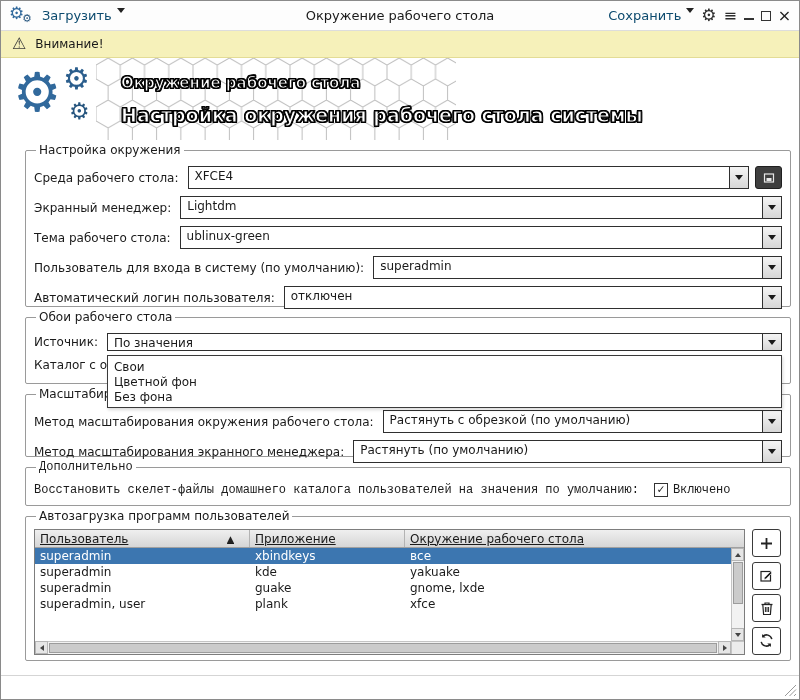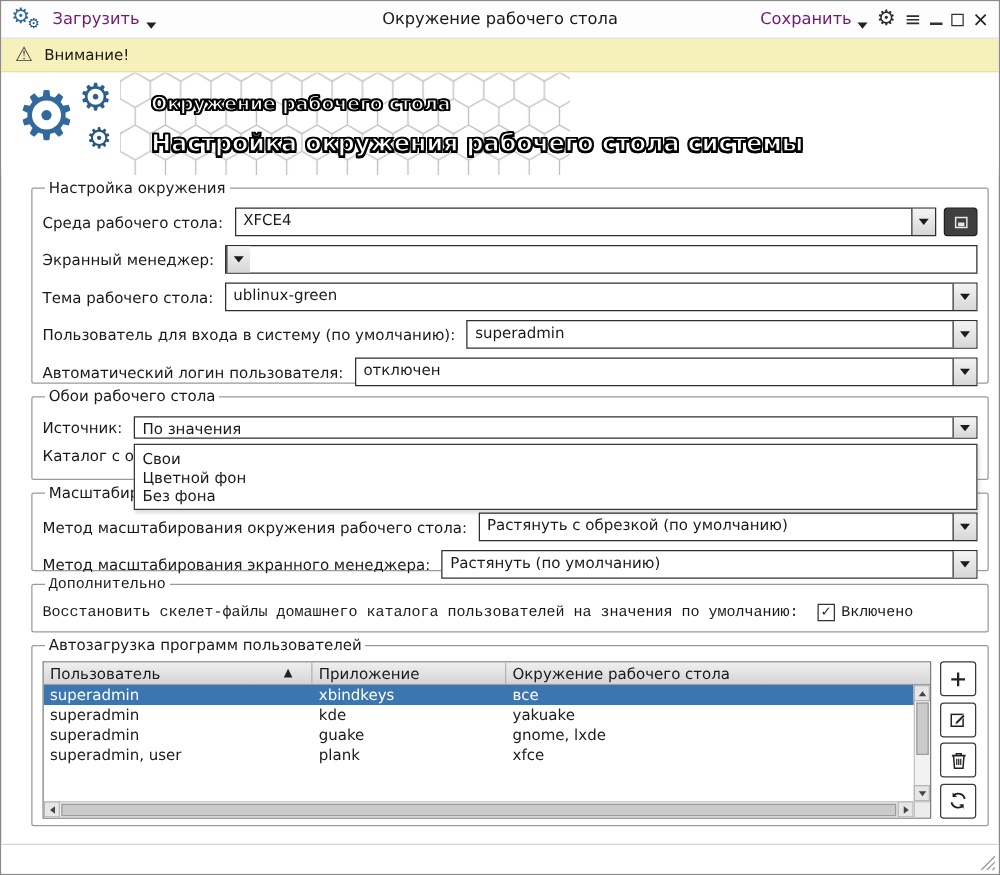--- a/index.html
+++ b/index.html
@@ -9,21 +9,21 @@
     font-family:"DejaVu Sans","Liberation Sans",sans-serif; font-size:12px; color:#1a1a1a;
     display:flex; flex-direction:column; position:relative; overflow:hidden;
   }
   
   .titlebar { flex:0 0 30px; position:relative; display:flex; align-items:center;
     padding:0 8px; background:#fdfdfd; border-bottom:1px solid #ddd; }
   .tb-left { display:flex; align-items:center; gap:7px; z-index:2; }
   .tb-title { position:absolute; left:0; right:0; text-align:center; font-size:13px; }
   .tb-right { margin-left:auto; display:flex; align-items:center; gap:7px; z-index:2; }
   .flat-btn { border:none; background:transparent; font:inherit; font-size:13px;
-    display:flex; align-items:flex-end; gap:5px; color:#701a75; cursor:pointer; }
+    display:flex; align-items:flex-start; gap:5px; color:#0c4a6e; cursor:pointer; }
   .caret { width:0; height:0; border-left:4px solid transparent; border-right:4px solid transparent;
     border-top:5px solid #222; display:inline-block; }
   .app-icon { position:relative; width:26px; height:24px; color:#31699c; }
   .app-icon .g1 { position:absolute; left:0; top:1px; font-size:17px; line-height:1; }
   .app-icon .g2 { position:absolute; left:13px; top:9px; font-size:11px; line-height:1; color:#27567f; }
   .tb-gear { font-size:17px; color:#2d2d2d; line-height:1; }
   .tb-menu { font-size:16px; color:#2d2d2d; line-height:1; }
   .wc { display:inline-flex; align-items:center; justify-content:center; width:13px; height:14px; }
   .wc.min { border-bottom:2px solid #333; height:9px; width:10px; }
   .wc.max { width:10px; height:10px; border:1.5px solid #333; }
@@ -74,21 +74,21 @@
   
   .checkbox { width:14px; height:14px; border:1px solid #333; background:#fff;
     display:inline-flex; align-items:center; justify-content:center; font-size:12px; line-height:1;
     margin:0 5px 0 6px; }
   
   .autostart-body { display:flex; margin-top:4px; }
   .table-wrap { flex:1; position:relative; height:126px; border:1px solid #7d7d7d; background:#fff; overflow:hidden; }
   .thead { display:grid; grid-template-columns:215px 155px 1fr; height:18px;
     background:linear-gradient(#efefef,#d6d6d6); border-bottom:1px solid #a0a0a0; }
   .th { display:flex; align-items:center; padding:0 5px; border-right:1px solid #b3b3b3;
-    white-space:nowrap; overflow:hidden; }
+    white-space:nowrap; overflow:hidden;text-decoration:underline; }
   .th:last-child { border-right:none; }
   .th .sort { margin-left:auto; font-size:9px; color:#222; padding-right:10px; }
   .trow { display:grid; grid-template-columns:215px 155px 1fr; height:16px; line-height:16px; }
   .trow.selected { background:#3c76b0; color:#fff; }
   .td { padding:0 5px; white-space:nowrap; overflow:hidden; }
   
   .vscroll { position:absolute; top:18px; right:0; bottom:13px; width:13px;
     background:#f2f2f2; border-left:1px solid #c4c4c4; }
   .hscroll { position:absolute; left:0; right:13px; bottom:0; height:13px;
     background:#f2f2f2; border-top:1px solid #c4c4c4; }
@@ -183,20 +183,21 @@
         <button class="dark-btn">
           <svg width="12" height="12" viewBox="0 0 12 12">
             <rect x="1.5" y="2" width="9" height="8" fill="none" stroke="#e8e8e8" stroke-width="1.2"></rect>
             <rect x="3.5" y="6" width="5" height="3" fill="#e8e8e8"></rect>
           </svg>
         </button>
       </div>
       <div class="row">
         <label>Экранный менеджер:</label>
         <div class="combo">
+          <span class="cval">Lightdm</span>
           <span class="cbtn">
               <span class="tri"></span>
             </span>
         </div>
       </div>
       <div class="row">
         <label>Тема рабочего стола:</label>
         <div class="combo">
           <span class="cval">ublinux-green</span>
           <span class="cbtn">

